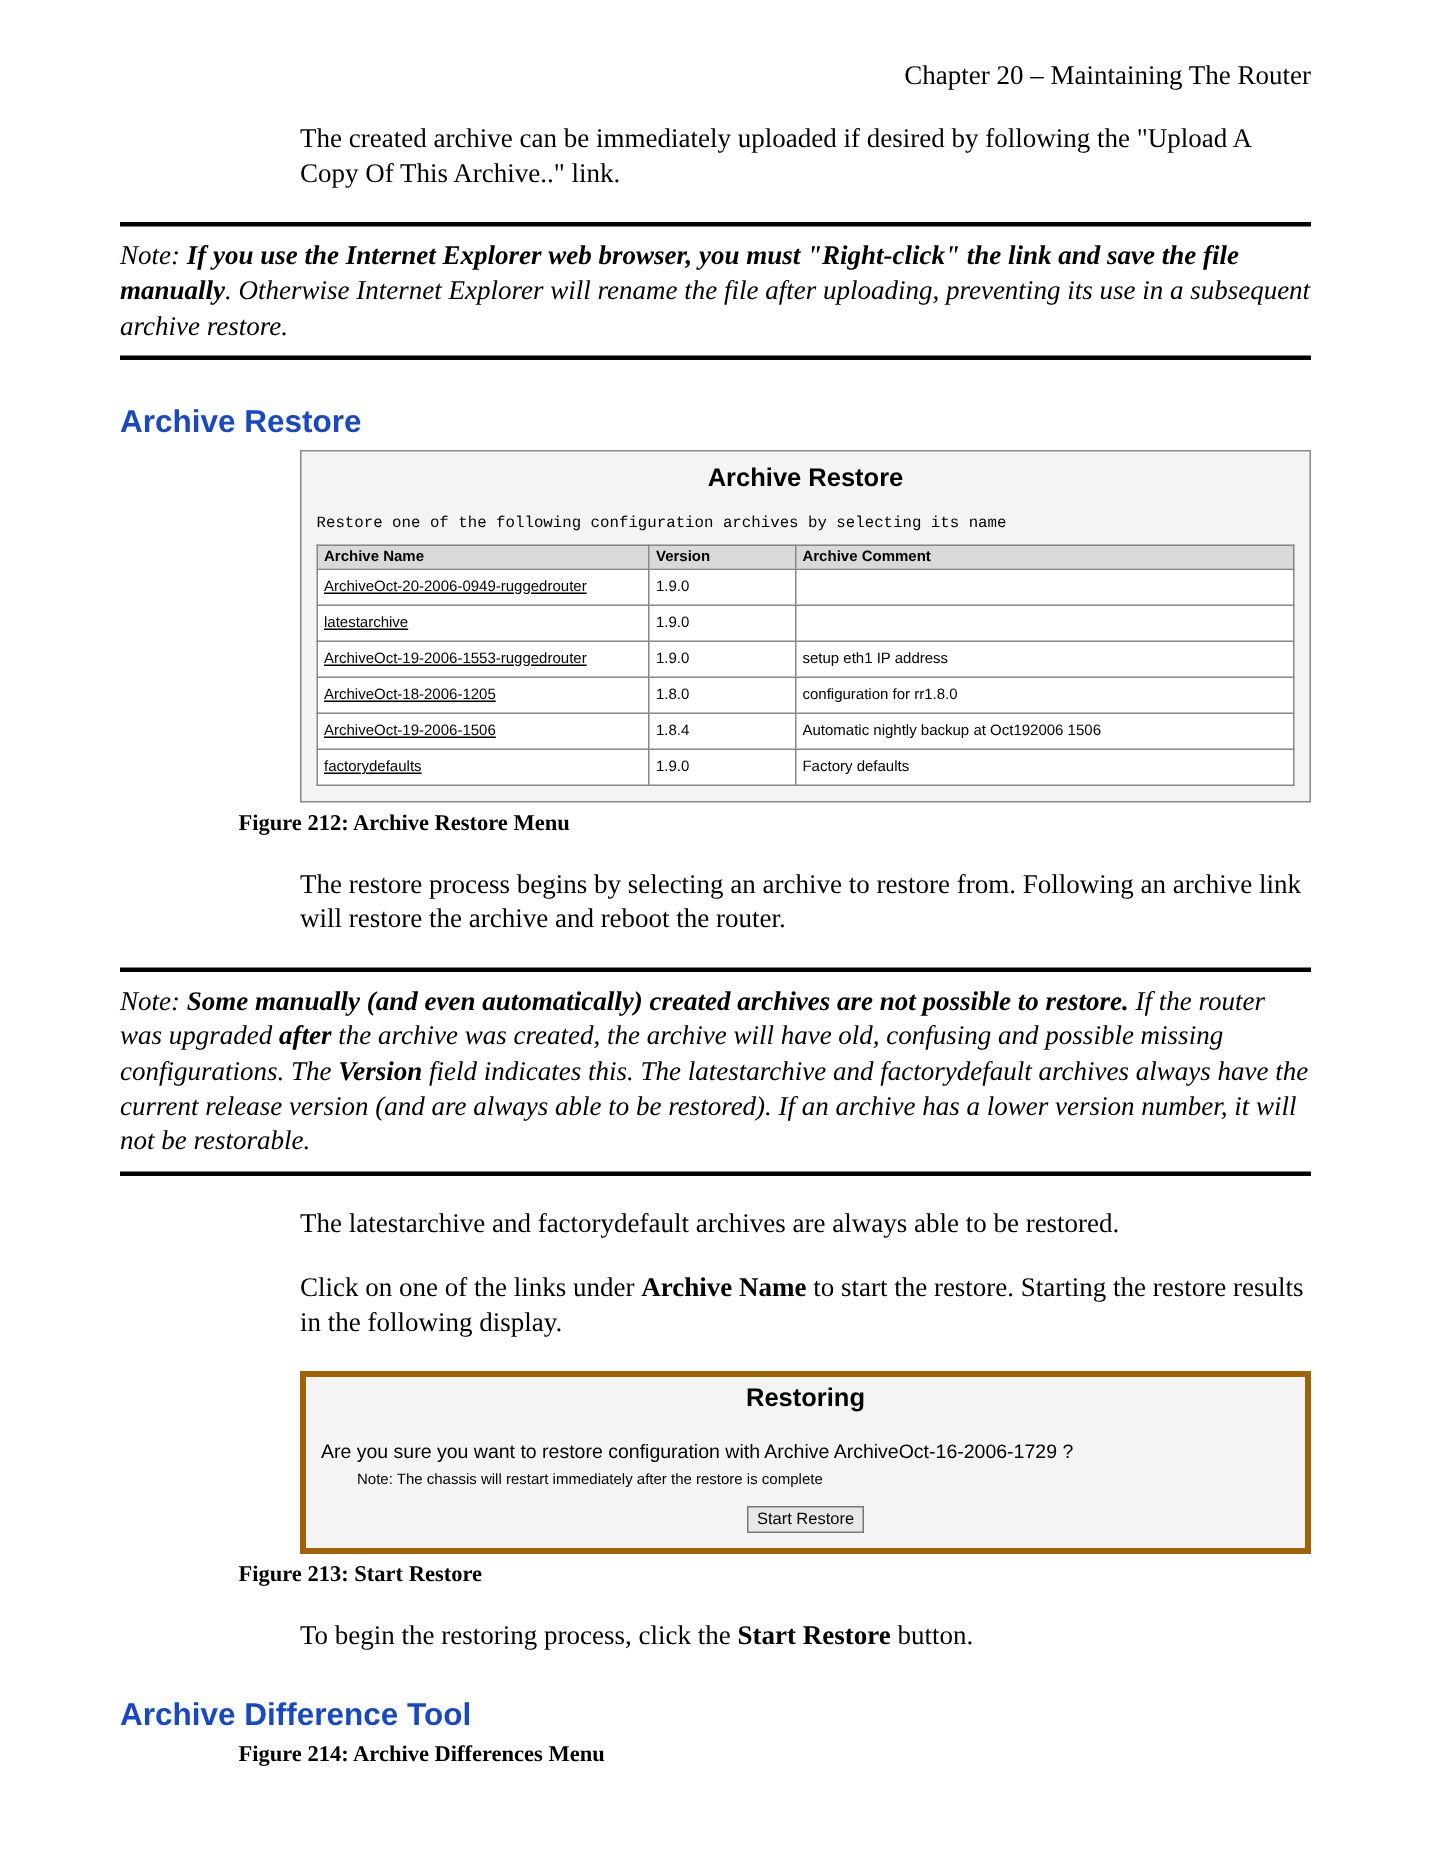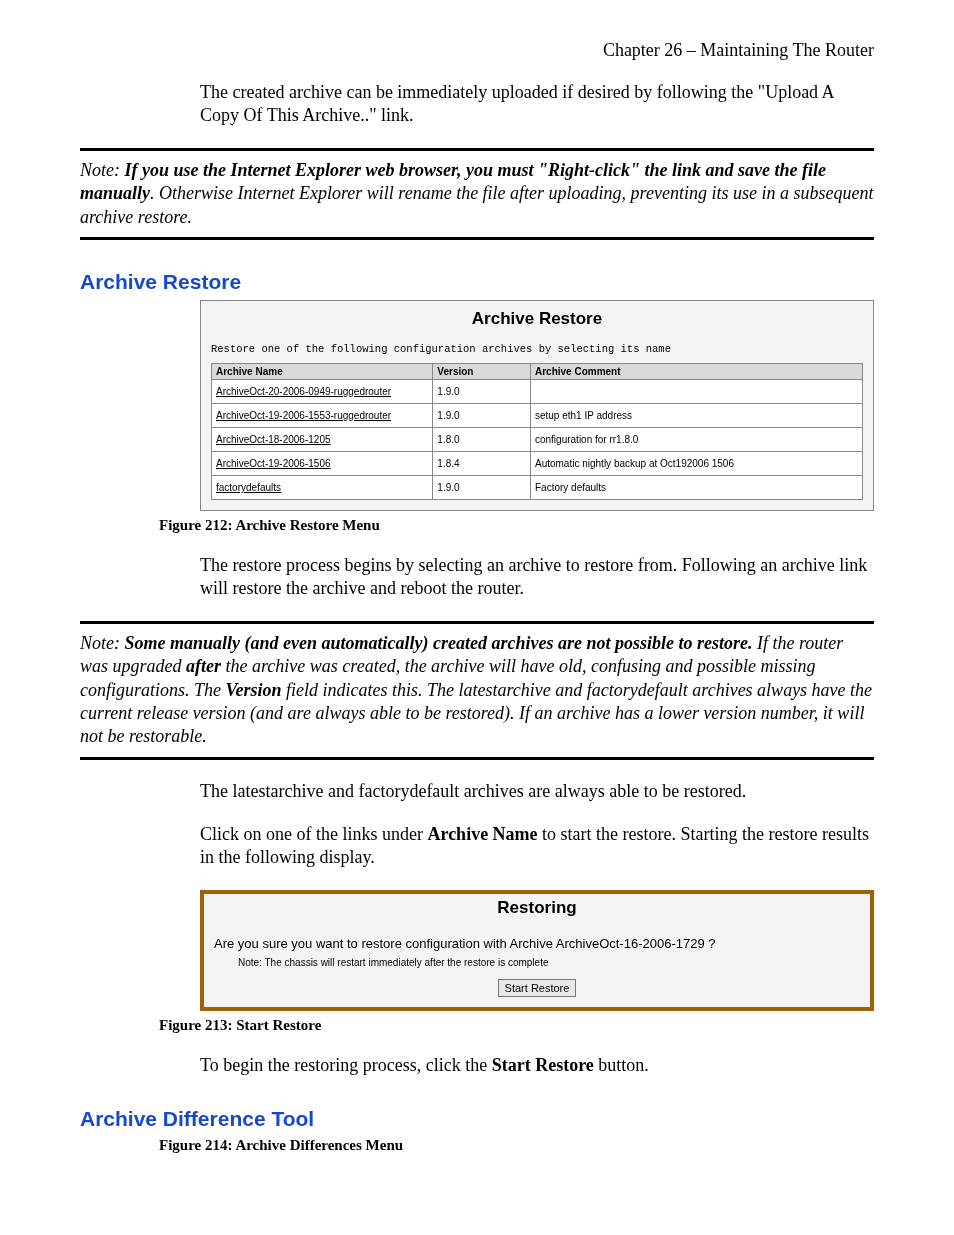--- a/index.html
+++ b/index.html
@@ -128,21 +128,21 @@
     justify-content: flex-start;
     font-size: 18px;
     margin-top: 160px;
     border-top: 1px solid #000;
     padding-top: 2px;
   }
 </style>
 </head>
 <body>
 
-<div class="chapter-header">Chapter 26 – Maintaining The Router</div>
+<div class="chapter-header">Chapter 20 – Maintaining The Router</div>
 
 <p class="body-para">The created archive can be immediately uploaded if desired by following the "Upload A Copy Of This Archive.." link.</p>
 
 <hr class="hr">
 
 <p class="note-block">
   <span>Note:  </span><b>If you use the Internet Explorer web browser, you must "Right-click" the link and save the file manually</b><span>.  Otherwise Internet Explorer will rename the file after uploading, preventing its use in a subsequent archive restore.</span>
 </p>
 
 <hr class="hr">
@@ -158,20 +158,25 @@
       <th class="col-name">Archive Name</th>
       <th class="col-ver">Version</th>
       <th class="col-comment">Archive Comment</th>
     </tr>
     <tr>
       <td><a href="#">ArchiveOct-20-2006-0949-ruggedrouter</a></td>
       <td>1.9.0</td>
       <td></td>
     </tr>
     <tr>
+      <td><a href="#">latestarchive</a></td>
+      <td>1.9.0</td>
+      <td></td>
+    </tr>
+    <tr>
       <td><a href="#">ArchiveOct-19-2006-1553-ruggedrouter</a></td>
       <td>1.9.0</td>
       <td>setup eth1 IP address</td>
     </tr>
     <tr>
       <td><a href="#">ArchiveOct-18-2006-1205</a></td>
       <td>1.8.0</td>
       <td>configuration for rr1.8.0</td>
     </tr>
     <tr>

